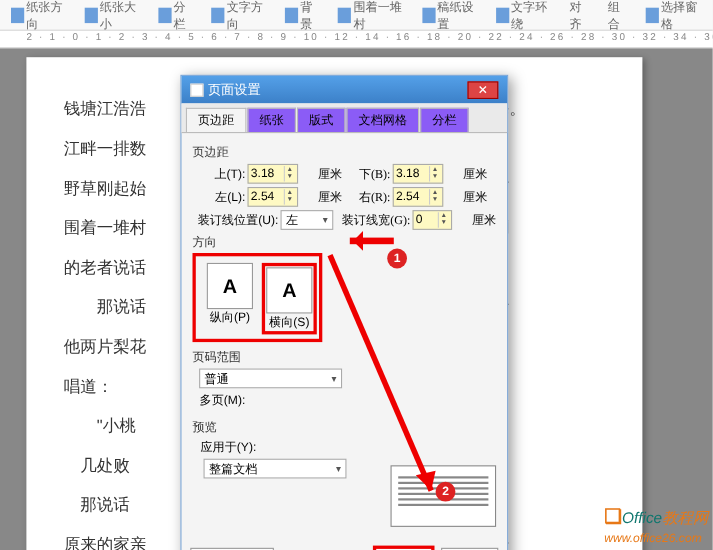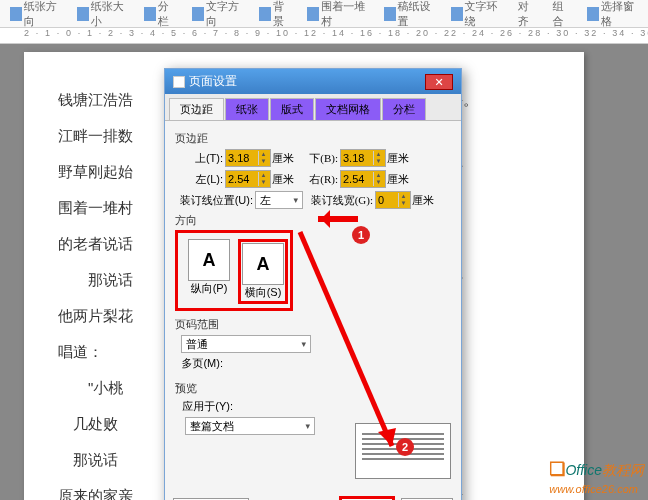--- a/index.html
+++ b/index.html
@@ -116,28 +116,28 @@
     background:#f4f4f4;
     font-weight:normal;
   }
   .dlg-body { padding:6px 10px 8px; }
   .group-label { font-size:11px; color:#333; margin:4px 0 2px; }
   .row { display:flex; align-items:center; gap:0; margin:3px 0; font-size:11px;}
   .row label { width:48px; text-align:right; margin-right:2px;}
   .row .lbl2 { width:38px; text-align:right; margin-left:6px;font-family:Liberation Serif, serif;}
   .numbox {
     width:46px; height:18px;
-    border:1px solid #aaa; background:#eab308;
+    border:1px solid #aaa; background:#fef9c3;
     display:flex; align-items:center; padding:0 2px;
     position:relative;
   }
   .numbox span { flex:1; font-size:11px; }
   .spinner { width:10px; display:flex; flex-direction:column;}
   .spinner div{ height:7px; font-size:6px; line-height:6px; text-align:center; border-left:1px solid #ccc; cursor:pointer; color:#555;}
-  .unit { font-size:11px; margin-left:1px;}
+  .unit { font-size:11px; margin-left:18px;}
   .select {
     height:18px; border:1px solid #aaa; background:#fff;
     display:flex; align-items:center; padding:0 4px;
     font-size:11px; min-width:60px; position:relative;
   }
   .select::after{content:"▾"; margin-left:auto; font-size:9px; color:#555;}
   .orient-row { display:flex; gap:8px; margin:4px 0 2px 8px;}
   .orient-opt { text-align:center; font-size:11px; cursor:pointer;}
   .orient-box {
     width:42px; height:42px; border:1px solid #999; background:#fff;

